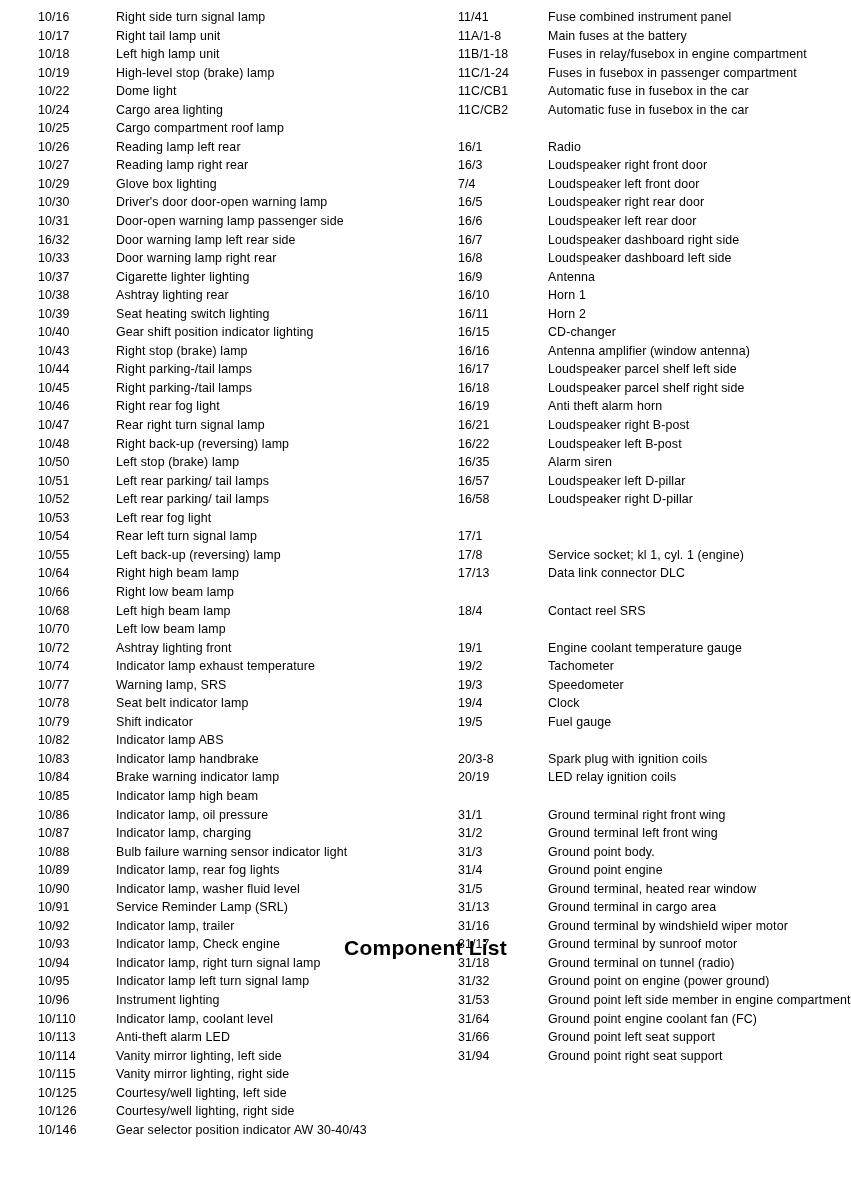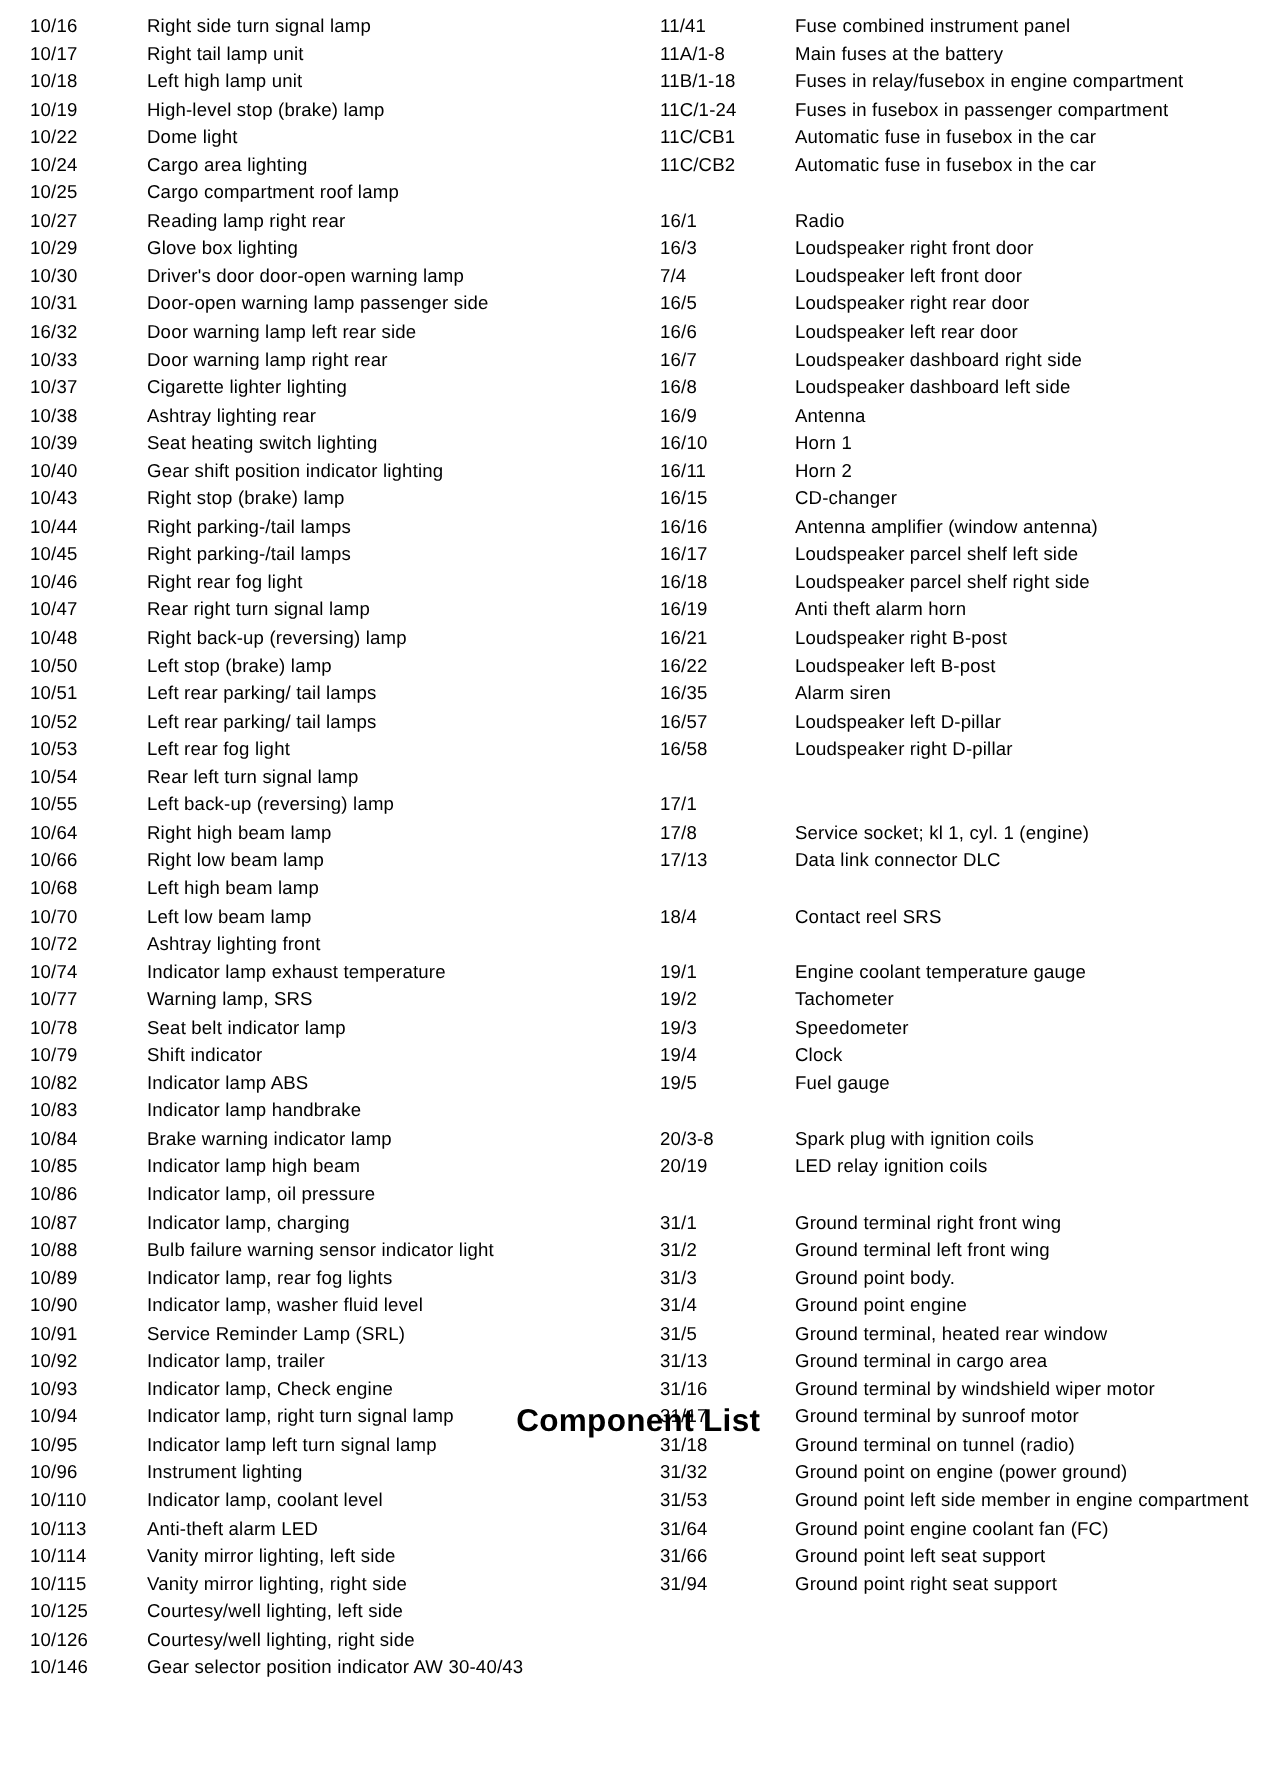--- a/index.html
+++ b/index.html
@@ -13,21 +13,21 @@
     font-family: "Liberation Sans", sans-serif;
     color: #000000;
     position: relative;
     overflow: hidden;
   }
   .page {
     position: relative;
     width: 851px;
     height: 960px;
     box-sizing: border-box;
-    padding: 8px 6px 0 6px;
+    padding: 8px 6px 0 24px;
   }
   .columns {
     display: flex;
     flex-direction: row;
     align-items: flex-start;
     width: 100%;
   }
   .col {
     display: block;
   }
@@ -104,20 +104,24 @@
         </div>
         <div class="entry">
           <div class="code">10/24</div>
           <div class="desc">Cargo area lighting</div>
         </div>
         <div class="entry">
           <div class="code">10/25</div>
           <div class="desc">Cargo compartment roof lamp</div>
         </div>
         <div class="entry">
+          <div class="code">10/26</div>
+          <div class="desc">Reading lamp left rear</div>
+        </div>
+        <div class="entry">
           <div class="code">10/27</div>
           <div class="desc">Reading lamp right rear</div>
         </div>
         <div class="entry">
           <div class="code">10/29</div>
           <div class="desc">Glove box lighting</div>
         </div>
         <div class="entry">
           <div class="code">10/30</div>
           <div class="desc">Driver's door door-open warning lamp</div>

